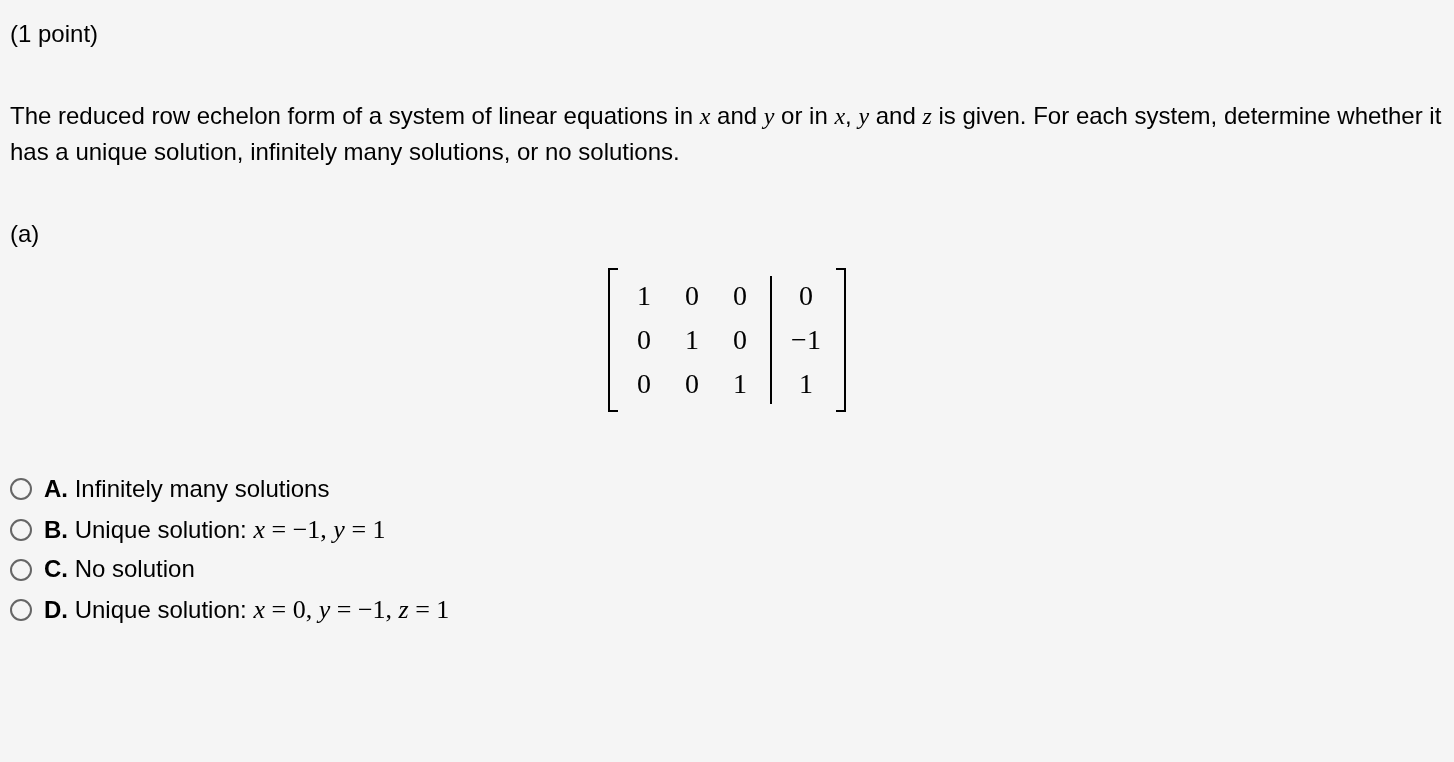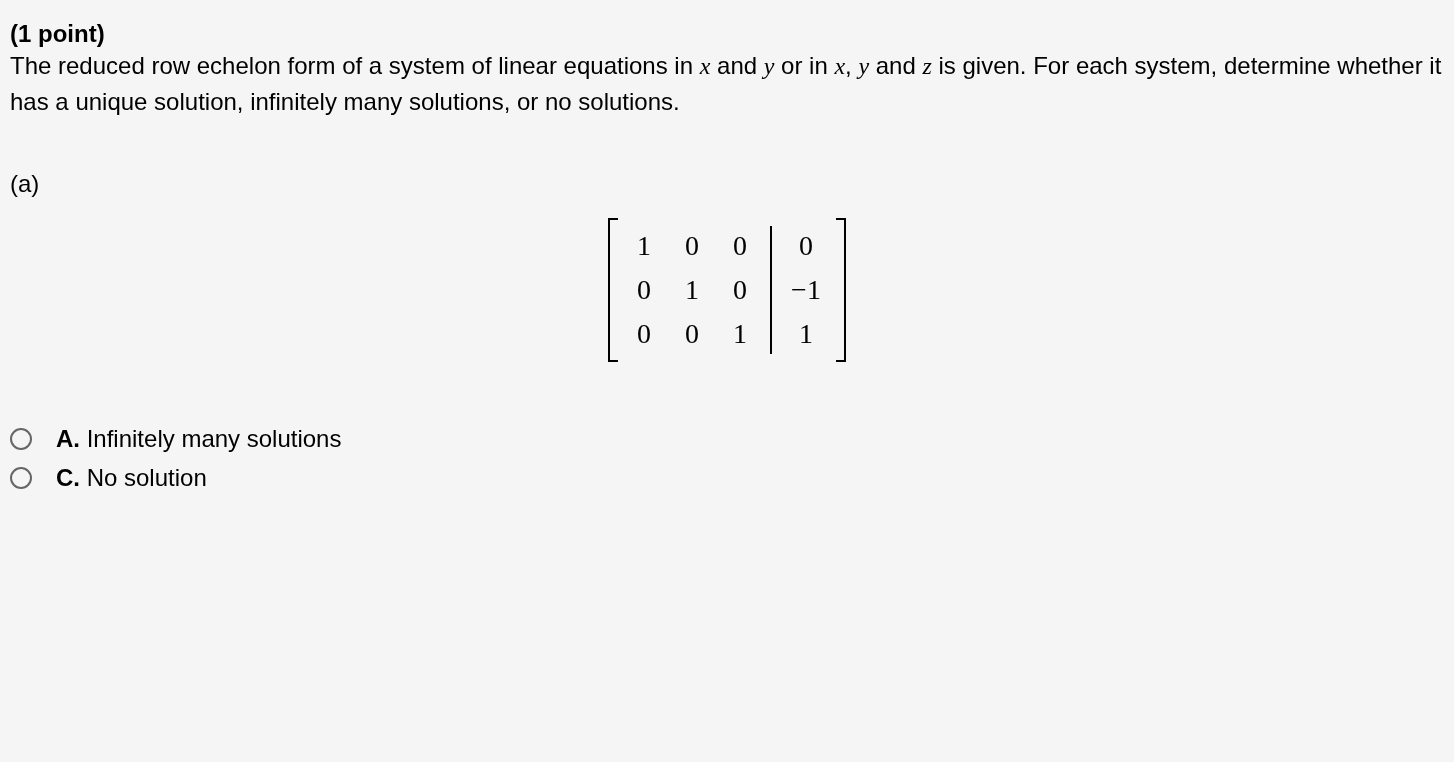--- a/index.html
+++ b/index.html
@@ -9,21 +9,21 @@
     height: 762px;
     background: #f5f5f5;
     font-family: Arial, Helvetica, sans-serif;
     font-size: 24px;
     color: #000;
   }
   .container {
     padding: 20px 10px 10px 10px;
   }
   .points {
-    font-weight: bold;
+    margin-bottom: 50px;
   }
   .prompt {
     margin-bottom: 50px;
     line-height: 1.5;
   }
   .math-var {
     font-family: "Times New Roman", Times, serif;
     font-style: italic;
   }
   .math-num {
@@ -100,21 +100,21 @@
     width: 2px;
     background: #000;
     margin: 2px 6px;
   }
   .options {
     margin-top: 10px;
   }
   .option {
     display: flex;
     align-items: center;
-    gap: 24px;
+    gap: 12px;
     margin: 4px 0;
     line-height: 1.45;
   }
   .radio {
     width: 22px;
     height: 22px;
     border: 2px solid #666;
     border-radius: 50%;
     flex: 0 0 auto;
     box-sizing: border-box;
@@ -180,26 +180,40 @@
   <div class="options">
 
     <div class="option">
       <div class="radio"></div>
       <span class="opt-text">
         <span class="opt-letter">A.</span>
         <span>Infinitely many solutions</span>
       </span>
     </div>
 
+    <div class="option">
+      <div class="radio"></div>
+      <span class="opt-text">
+        <span class="opt-letter">B.</span>
+        <span>Unique solution: </span><span class="math-var">x</span><span class="math-num"> = </span><span class="math-num">−1</span><span class="math-num">, </span><span class="math-var">y</span><span class="math-num"> = </span><span class="math-num">1</span>
+      </span>
+    </div>
 
     <div class="option">
       <div class="radio"></div>
       <span class="opt-text">
         <span class="opt-letter">C.</span>
         <span>No solution</span>
       </span>
     </div>
 
+    <div class="option">
+      <div class="radio"></div>
+      <span class="opt-text">
+        <span class="opt-letter">D.</span>
+        <span>Unique solution: </span><span class="math-var">x</span><span class="math-num"> = </span><span class="math-num">0</span><span class="math-num">, </span><span class="math-var">y</span><span class="math-num"> = </span><span class="math-num">−1</span><span class="math-num">, </span><span class="math-var">z</span><span class="math-num"> = </span><span class="math-num">1</span>
+      </span>
+    </div>
 
 
 
   </div>
 </div>
 
 </body></html>

